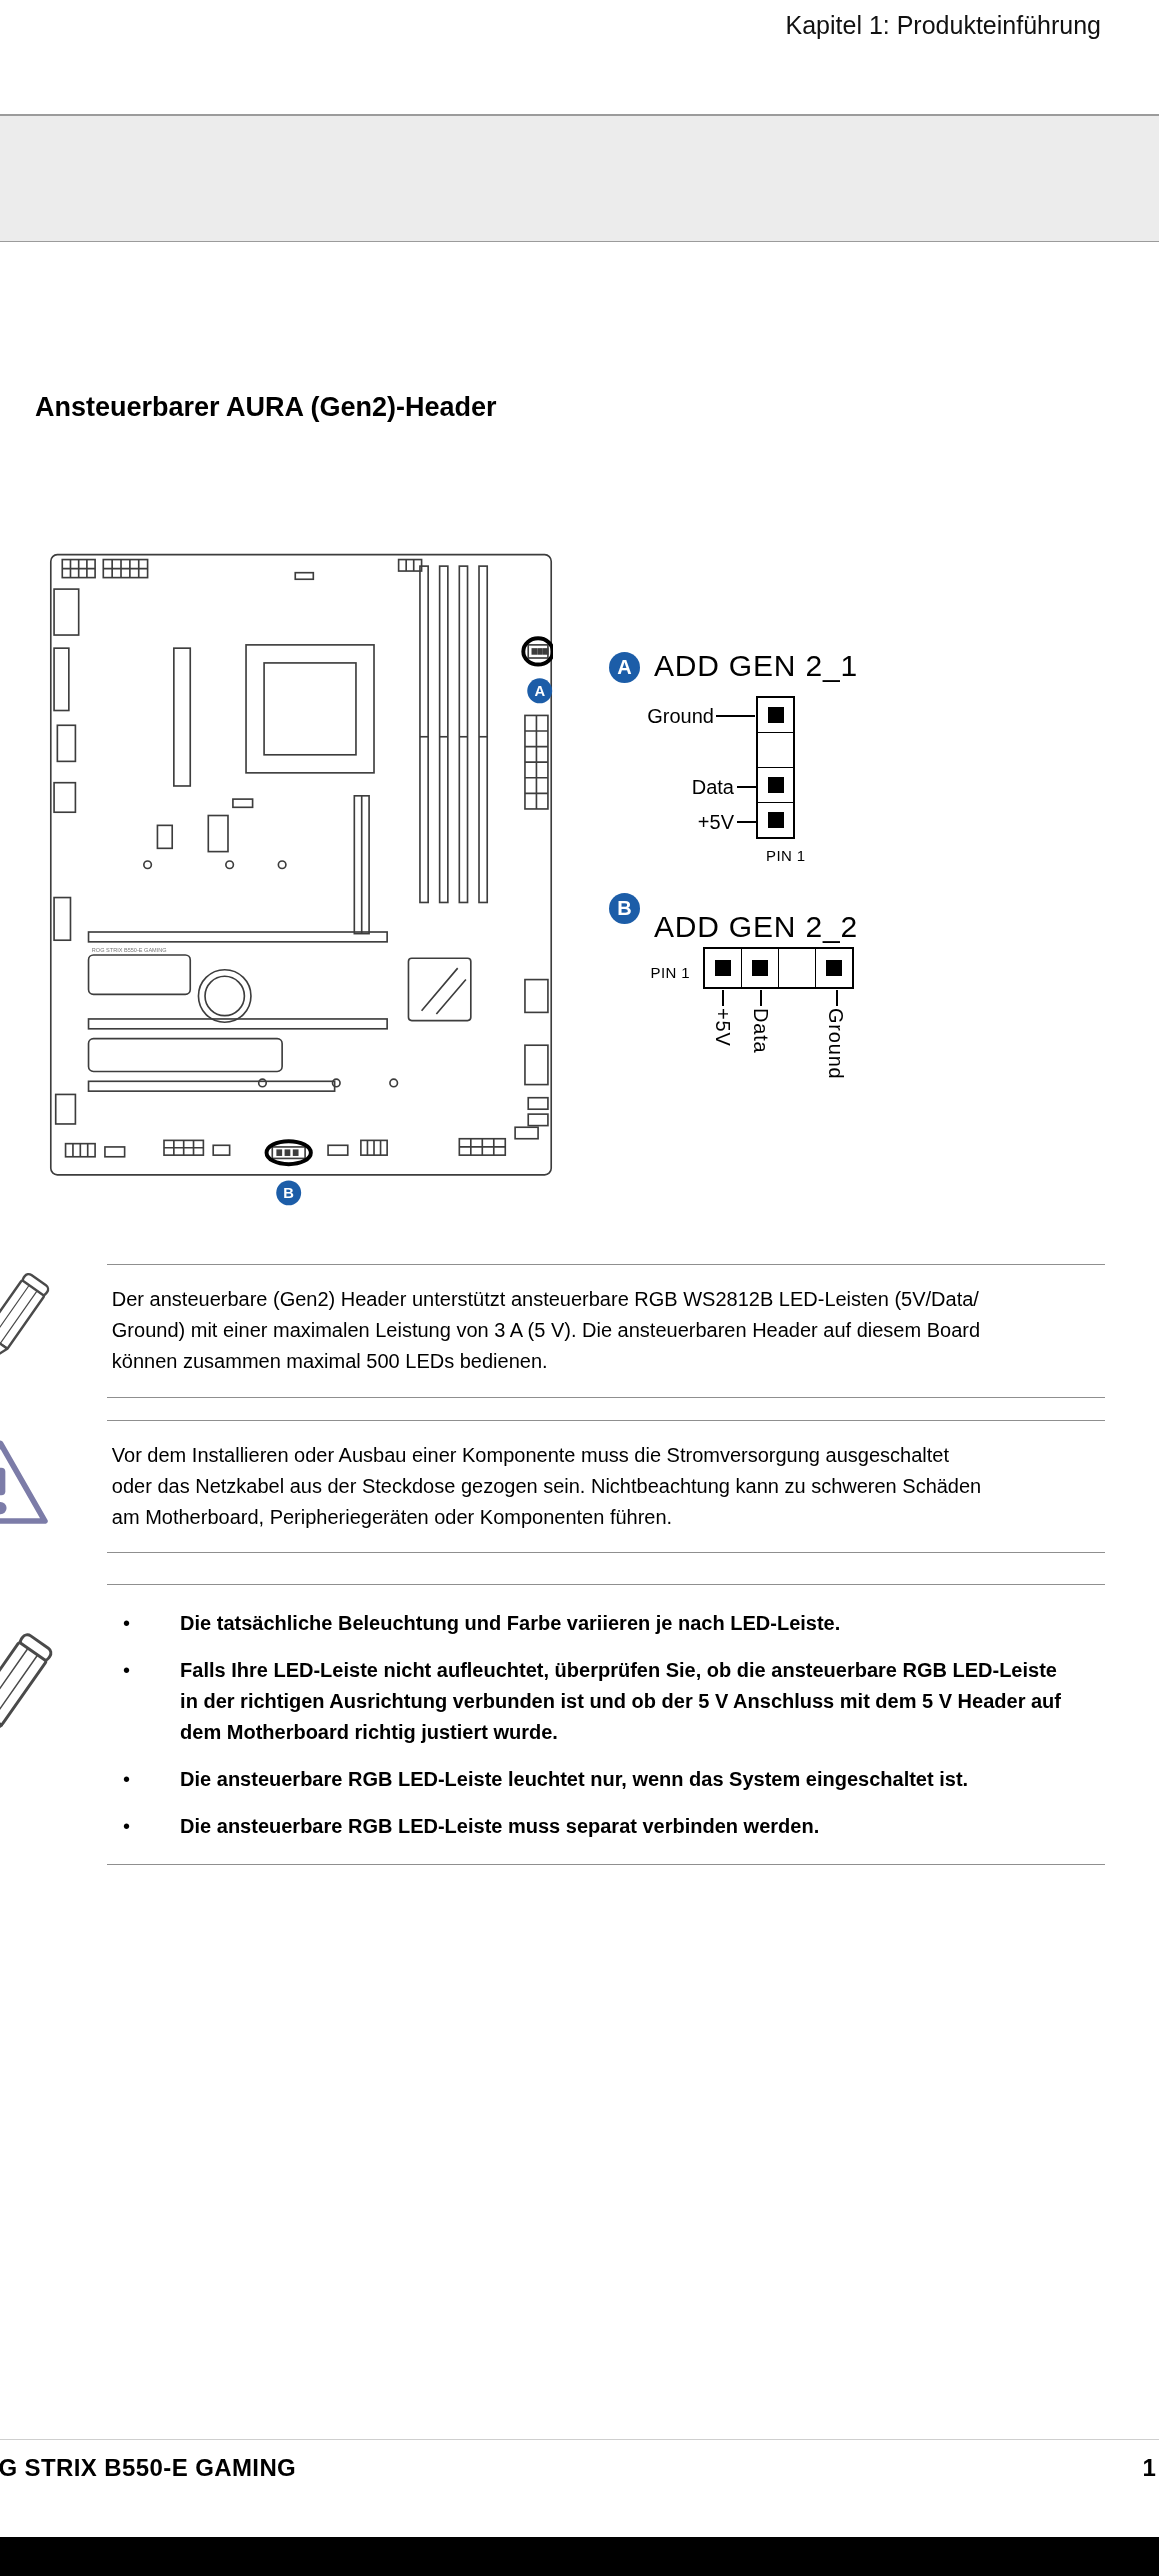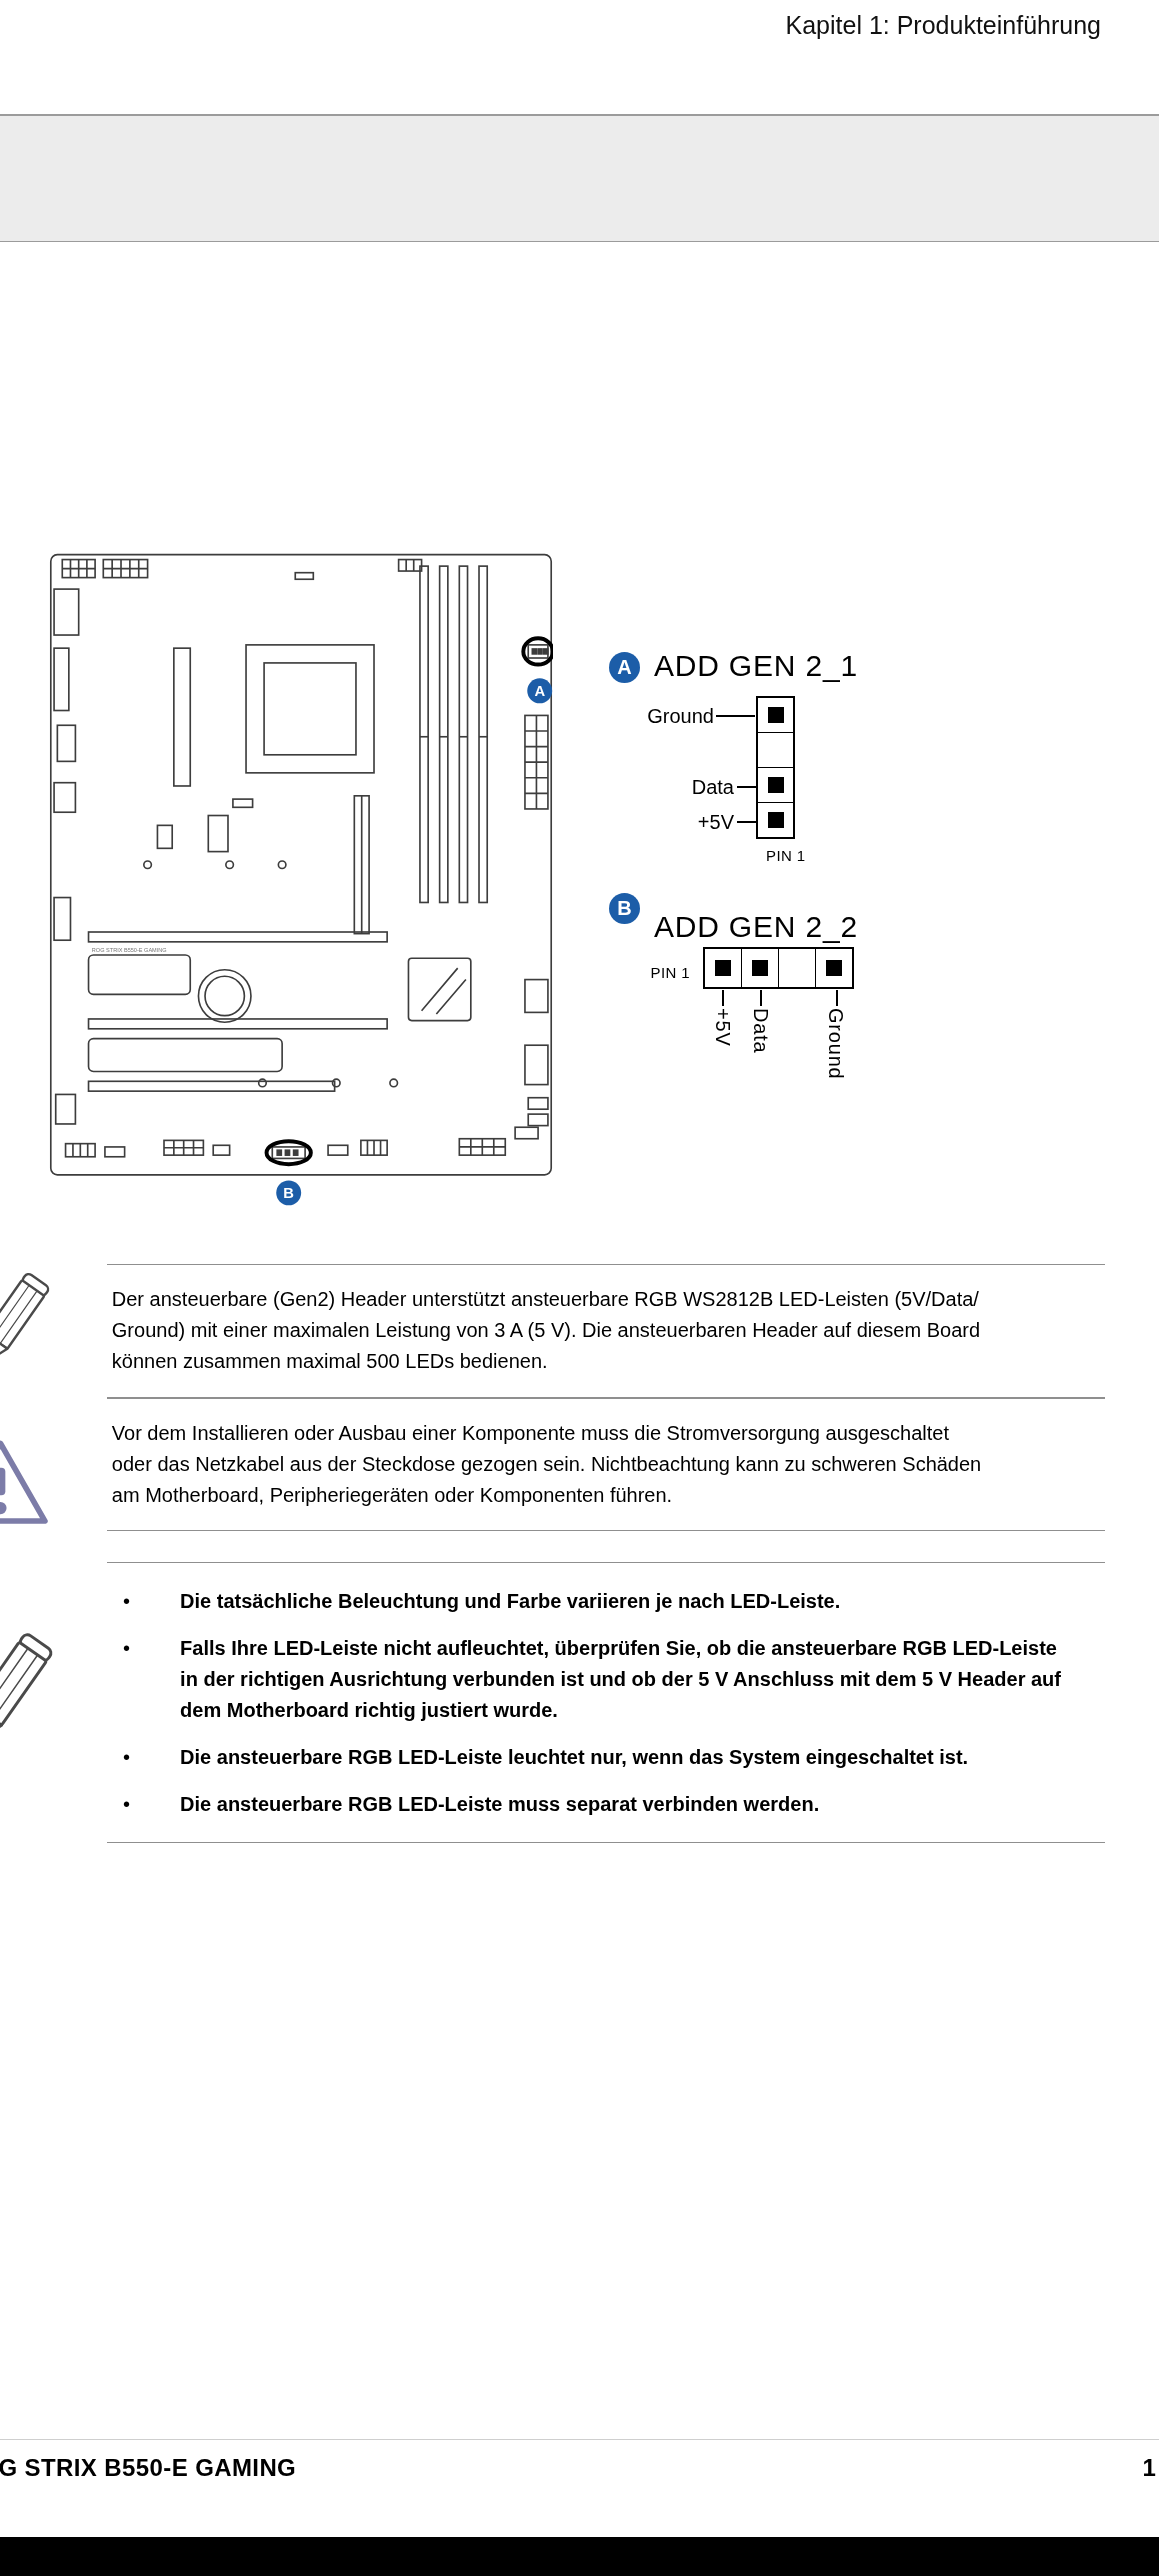--- a/index.html
+++ b/index.html
@@ -36,21 +36,21 @@
   .hcell{width:36px;height:38px;border-right:1.6px solid #000;display:flex;align-items:center;justify-content:center;}
   .hcell:last-child{border-right:none;}
   .plabel{position:absolute;font-size:20px;text-align:right;line-height:22.5px;}
   .pline{position:absolute;height:1.6px;background:#000;}
   .dropline{position:absolute;width:1.6px;height:16px;background:#000;top:990px;}
   .vlabel{position:absolute;top:1008px;writing-mode:vertical-rl;font-size:20px;letter-spacing:0.8px;}
   .pintext{position:absolute;font-size:15px;letter-spacing:0.4px;}
   
   .notes{position:absolute;left:107px;top:1264px;width:998px;}
   .note{border-top:1.6px solid #8f8f8f;border-bottom:1.6px solid #8f8f8f;padding:19.3px 22.5px 19.3px 4.8px;}
-  .note2{}
+  .note2{margin-top:22px;}
   .note3{margin-top:31px;padding-top:22.5px;padding-bottom:22.5px;}
   .ntext{margin:0;font-size:20px;line-height:31px;white-space:pre-line;}
   .bull{display:flex;padding-left:11.3px;font-size:20px;line-height:31px;margin-bottom:16px;}
   .bull:last-child{margin-bottom:0;}
   .bchar{width:57px;flex:0 0 57px;}
   .btext{flex:1;white-space:pre-line;font-weight:bold;}
   
   .icon{position:absolute;left:-50px;}
   .icon-note1{top:1267px;}
   .icon-warn{top:1437px;left:-52px;}
@@ -63,20 +63,21 @@
 </style>
 </head>
 <body>
 
 <div id="page">
 
   <div class="hdr">Kapitel 1: Produkteinführung</div>
   <div class="topline"></div>
   <div class="grayband"></div>
 
+  <h1 class="title">Ansteuerbarer AURA (Gen2)-Header</h1>
 
   <div class="board">
     <svg viewBox="0 0 307 398" width="504" height="653">
       <g fill="none" stroke="#3d3d3d" stroke-width="1">
         <rect x="1" y="1" width="305" height="378" rx="4"></rect>
 
         <rect x="8" y="4" width="20" height="11"></rect>
         <path d="M13 4v11M18 4v11M23 4v11M8 9.5h20"></path>
         <rect x="33" y="4" width="27" height="11"></rect>
         <path d="M38.4 4v11M43.8 4v11M49.2 4v11M54.6 4v11M33 9.5h27"></path>

